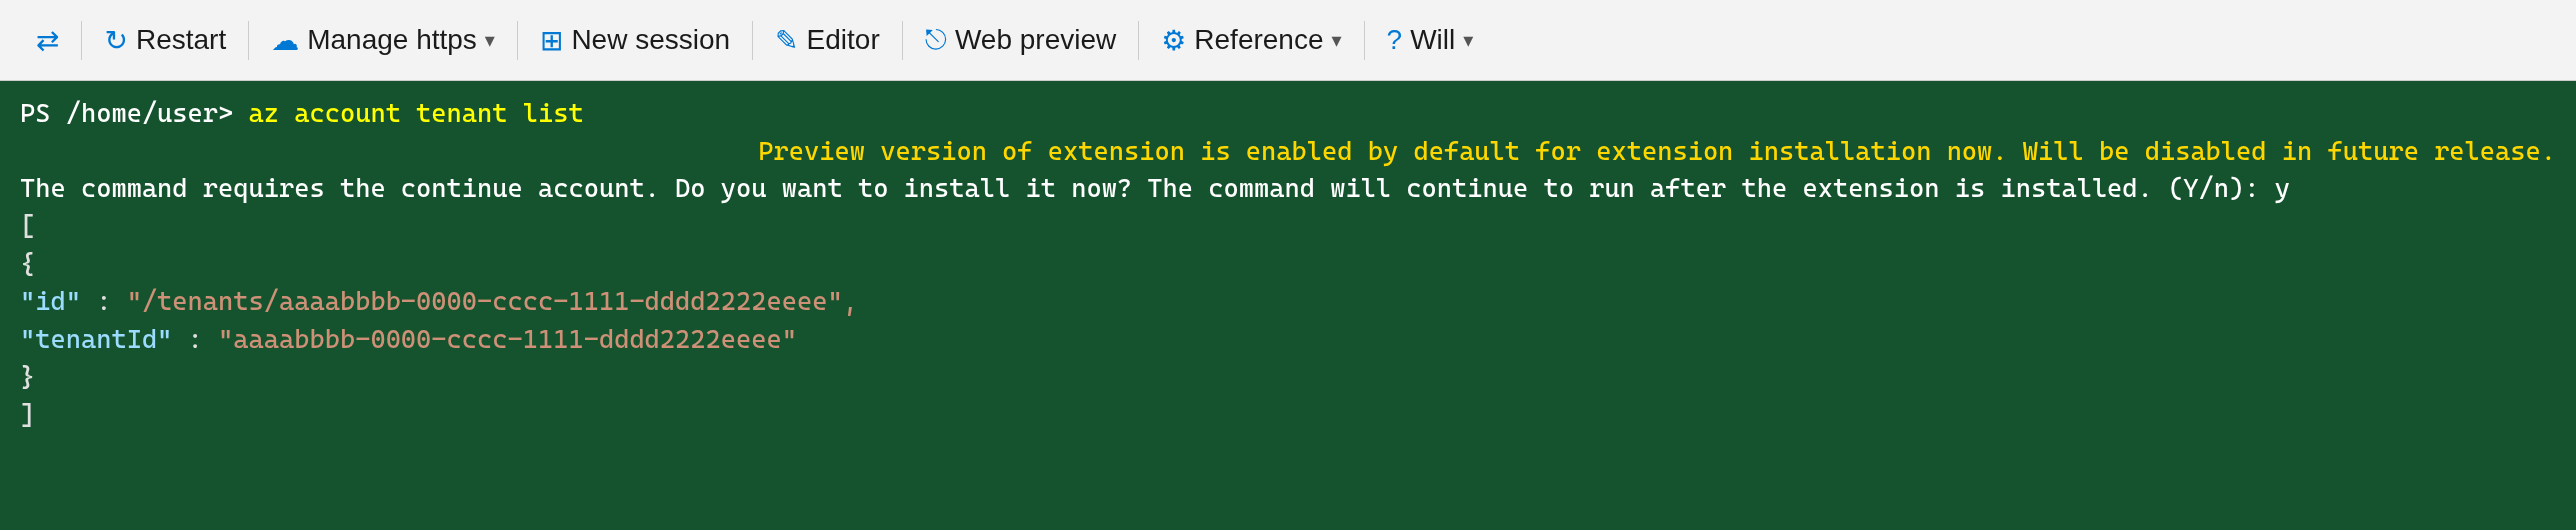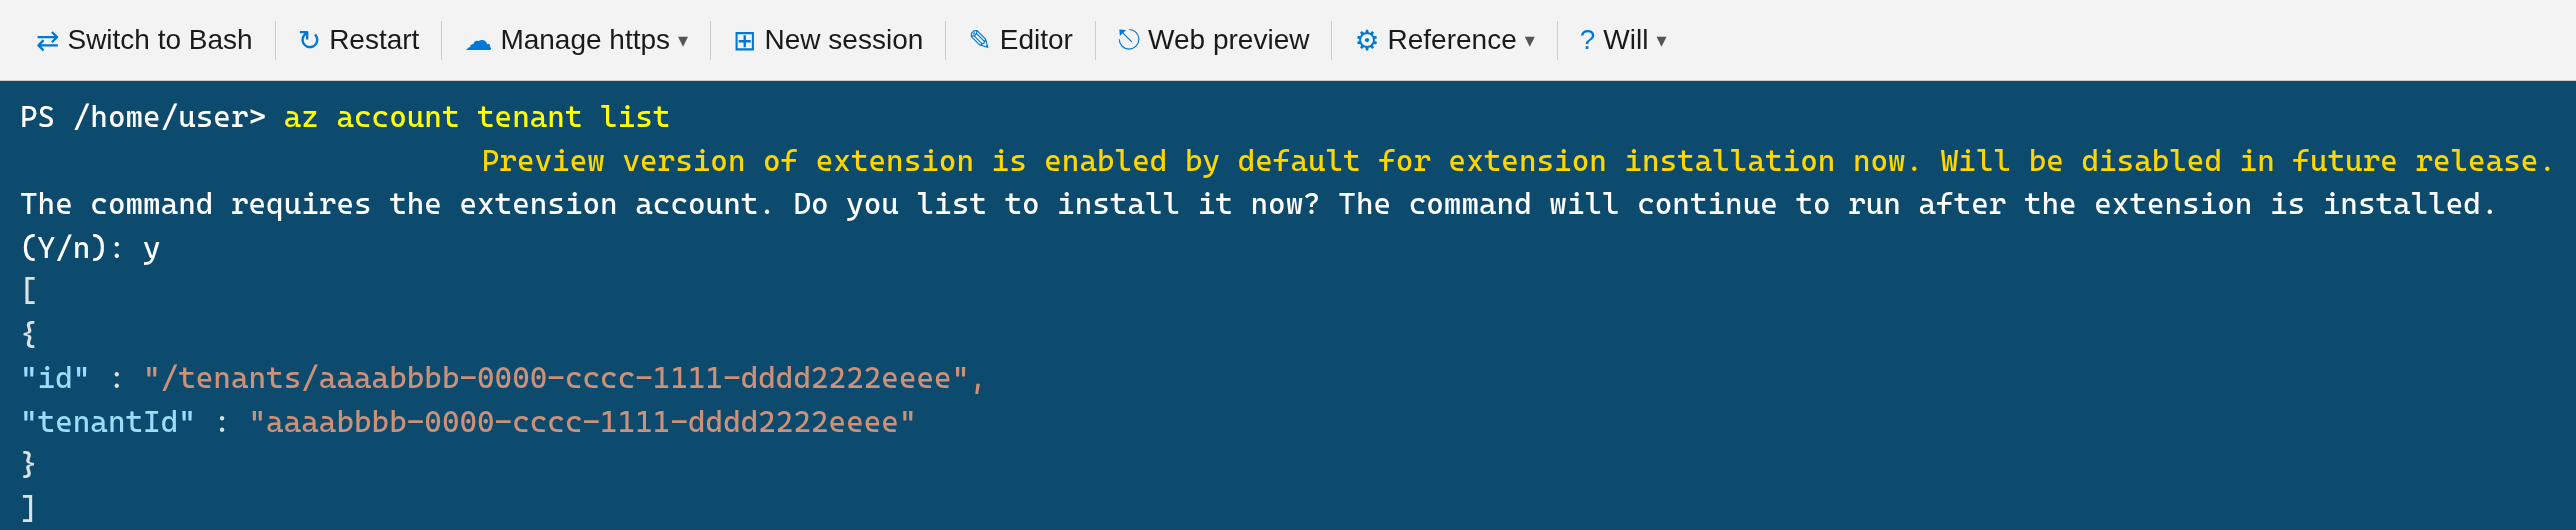--- a/index.html
+++ b/index.html
@@ -47,24 +47,24 @@
       color: #0078d4;
     }
 
     .toolbar-btn .chevron {
       font-size: 20px;
       color: #555;
     }
 
     
     #terminal {
-      background: #0c4a6e;
+      background: #14532d;
       color: #ffffff;
       font-family: 'Cascadia Code', 'Consolas', 'Courier New', monospace;
-      font-size: 30px;
+      font-size: 26px;
       line-height: 1.45;
       padding: 14px 20px;
       height: calc(531px - 81px);
       overflow: hidden;
     }
 
     .line-prompt { color: #ffffff; }
     .line-prompt .cmd-text { color: #ffff00; }
     .line-yellow { color: #ffd700; text-align: right; }
     .line-white { color: #ffffff; }
@@ -74,21 +74,20 @@
     .json-key { color: #9cdcfe; }
     .json-value { color: #ce9178; }
   </style>
 </head>
 <body>
 
 <div id="toolbar">
 
   <button class="toolbar-btn">
     <span class="toolbar-icon">⇄</span>
-    <span>Switch to Bash</span>
   </button>
 
   <div class="toolbar-divider"></div>
 
   <button class="toolbar-btn">
     <span class="toolbar-icon">↻</span>
     <span>Restart</span>
   </button>
 
   <div class="toolbar-divider"></div>
@@ -145,21 +144,21 @@
     <span> </span>
     <span class="cmd-text">az account tenant list</span>
   </div>
 
   <div class="line-yellow">
     <span>Preview version of extension is enabled by default for extension installation now. Will be disabled in future release.</span>
   </div>
 
 
   <div class="line-white">
-    <span>The command requires the extension account. Do you list to install it now? The command will continue to run after the extension is installed. (Y/n): y</span>
+    <span>The command requires the continue account. Do you want to install it now? The command will continue to run after the extension is installed. (Y/n): y</span>
   </div>
 
 
 
   <div class="json-bracket">
     <span>[</span>
   </div>
 
   <div class="json-bracket">
     <span>  {</span>

